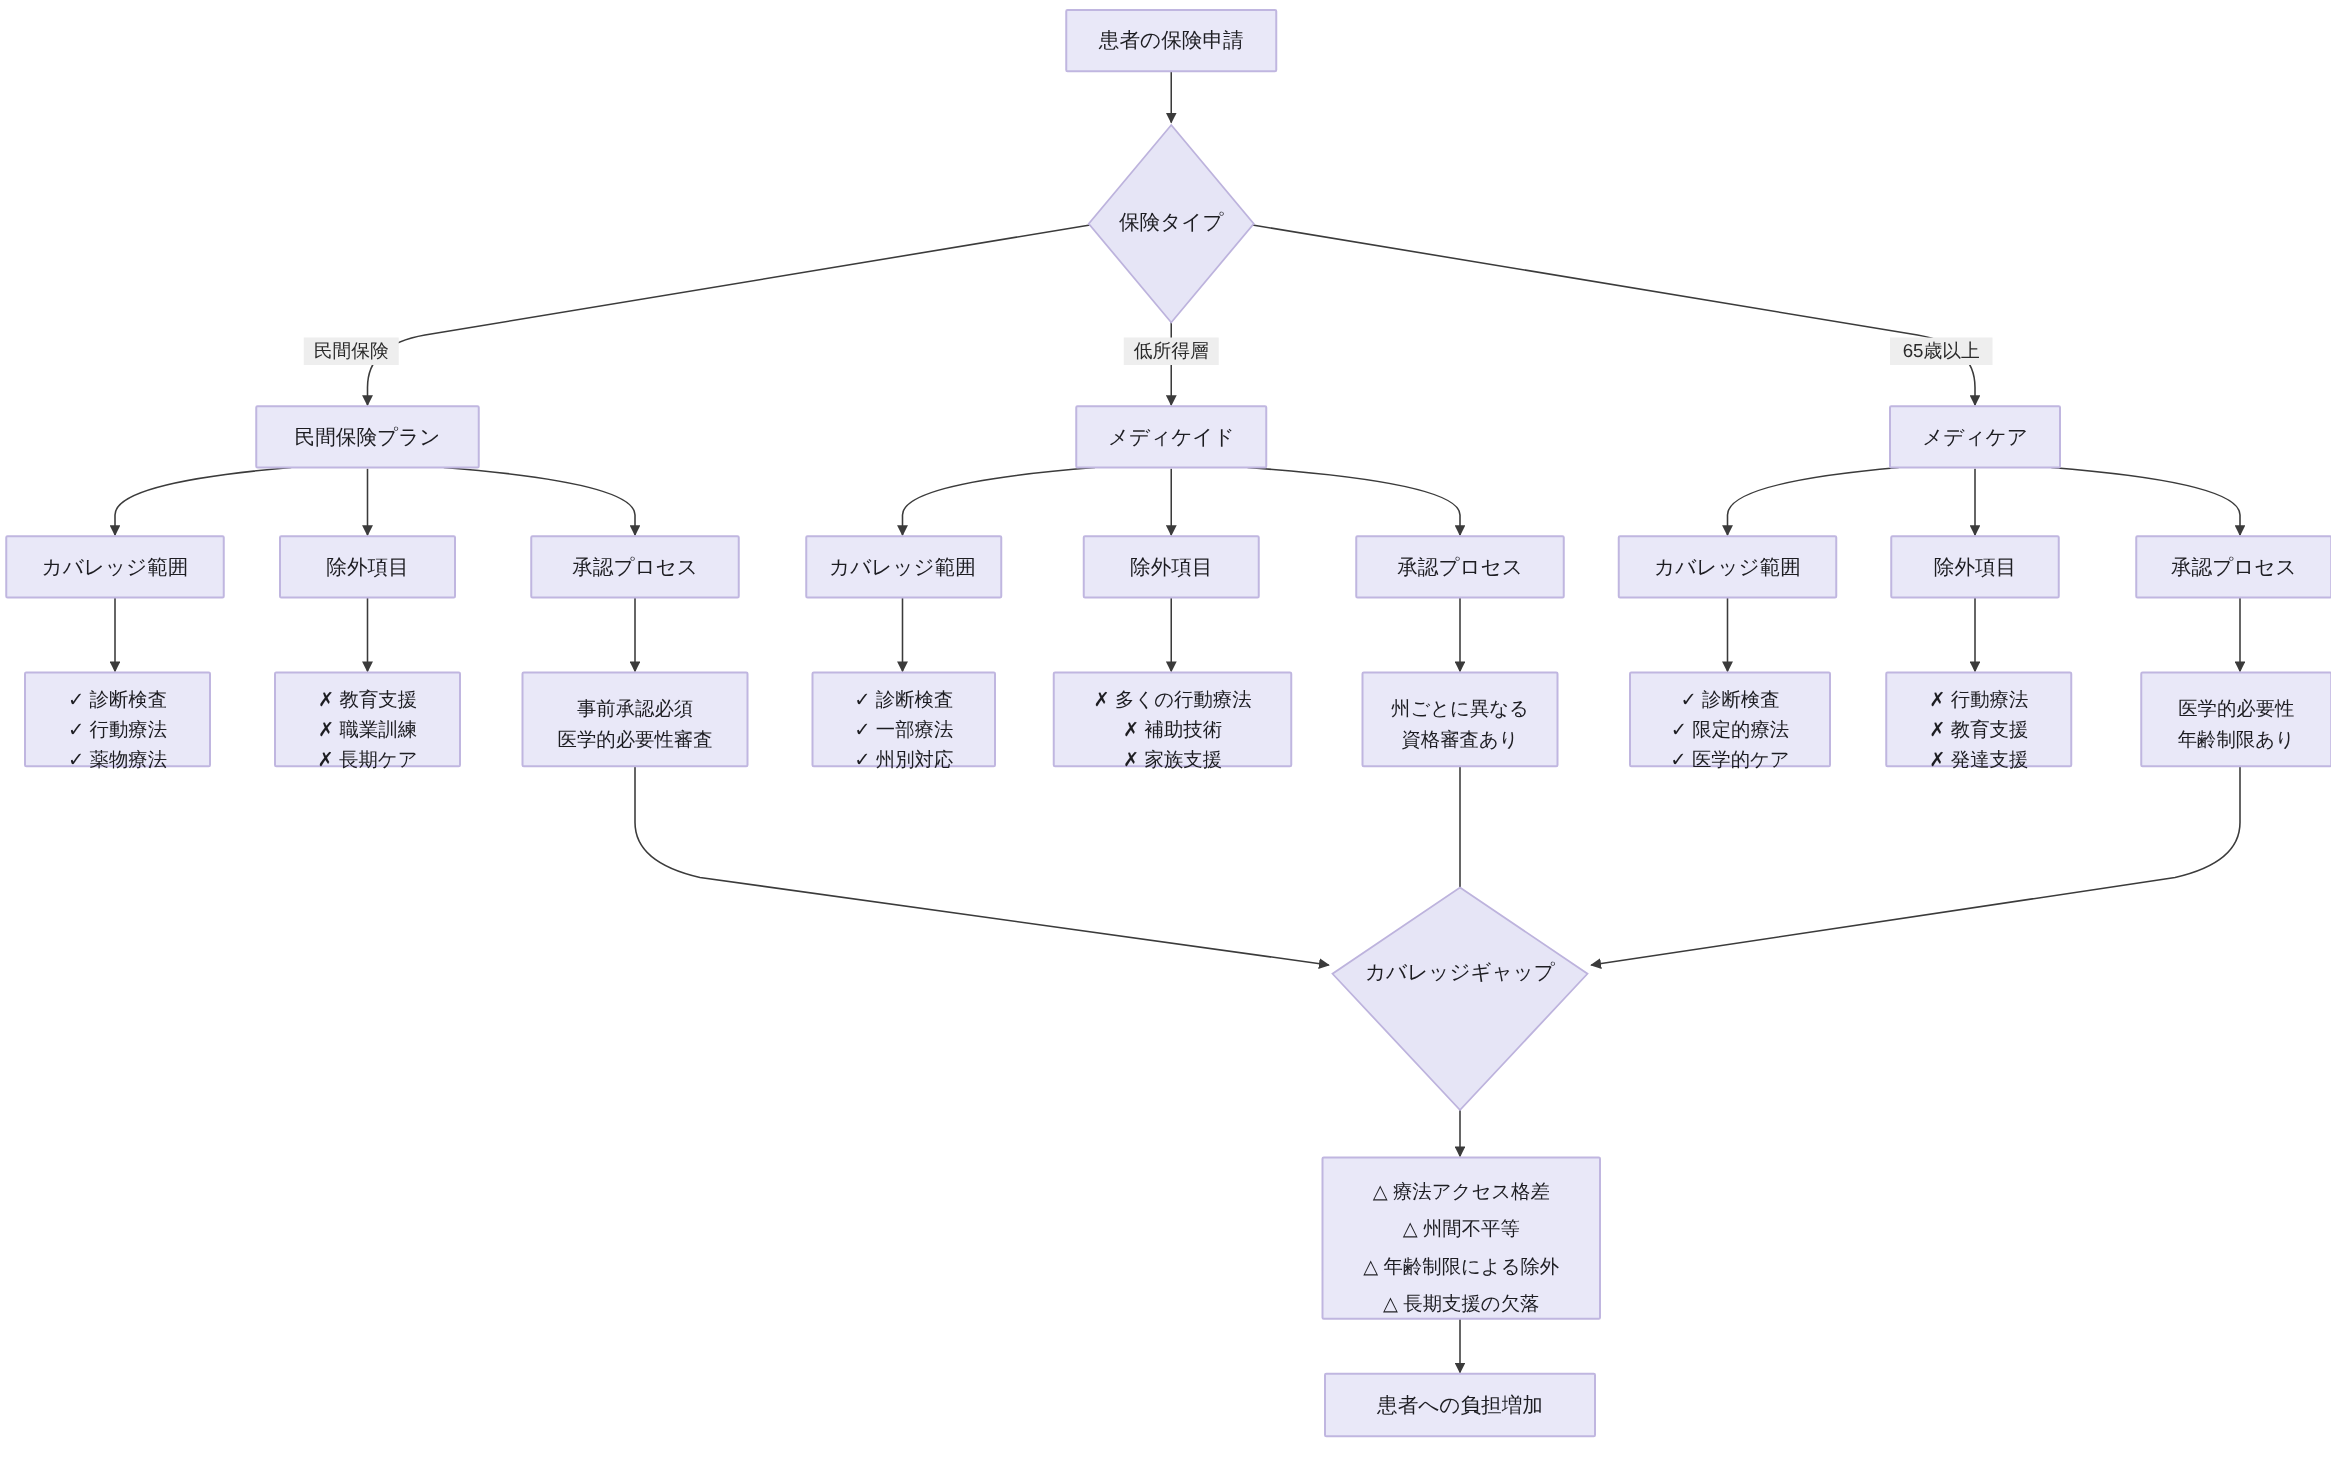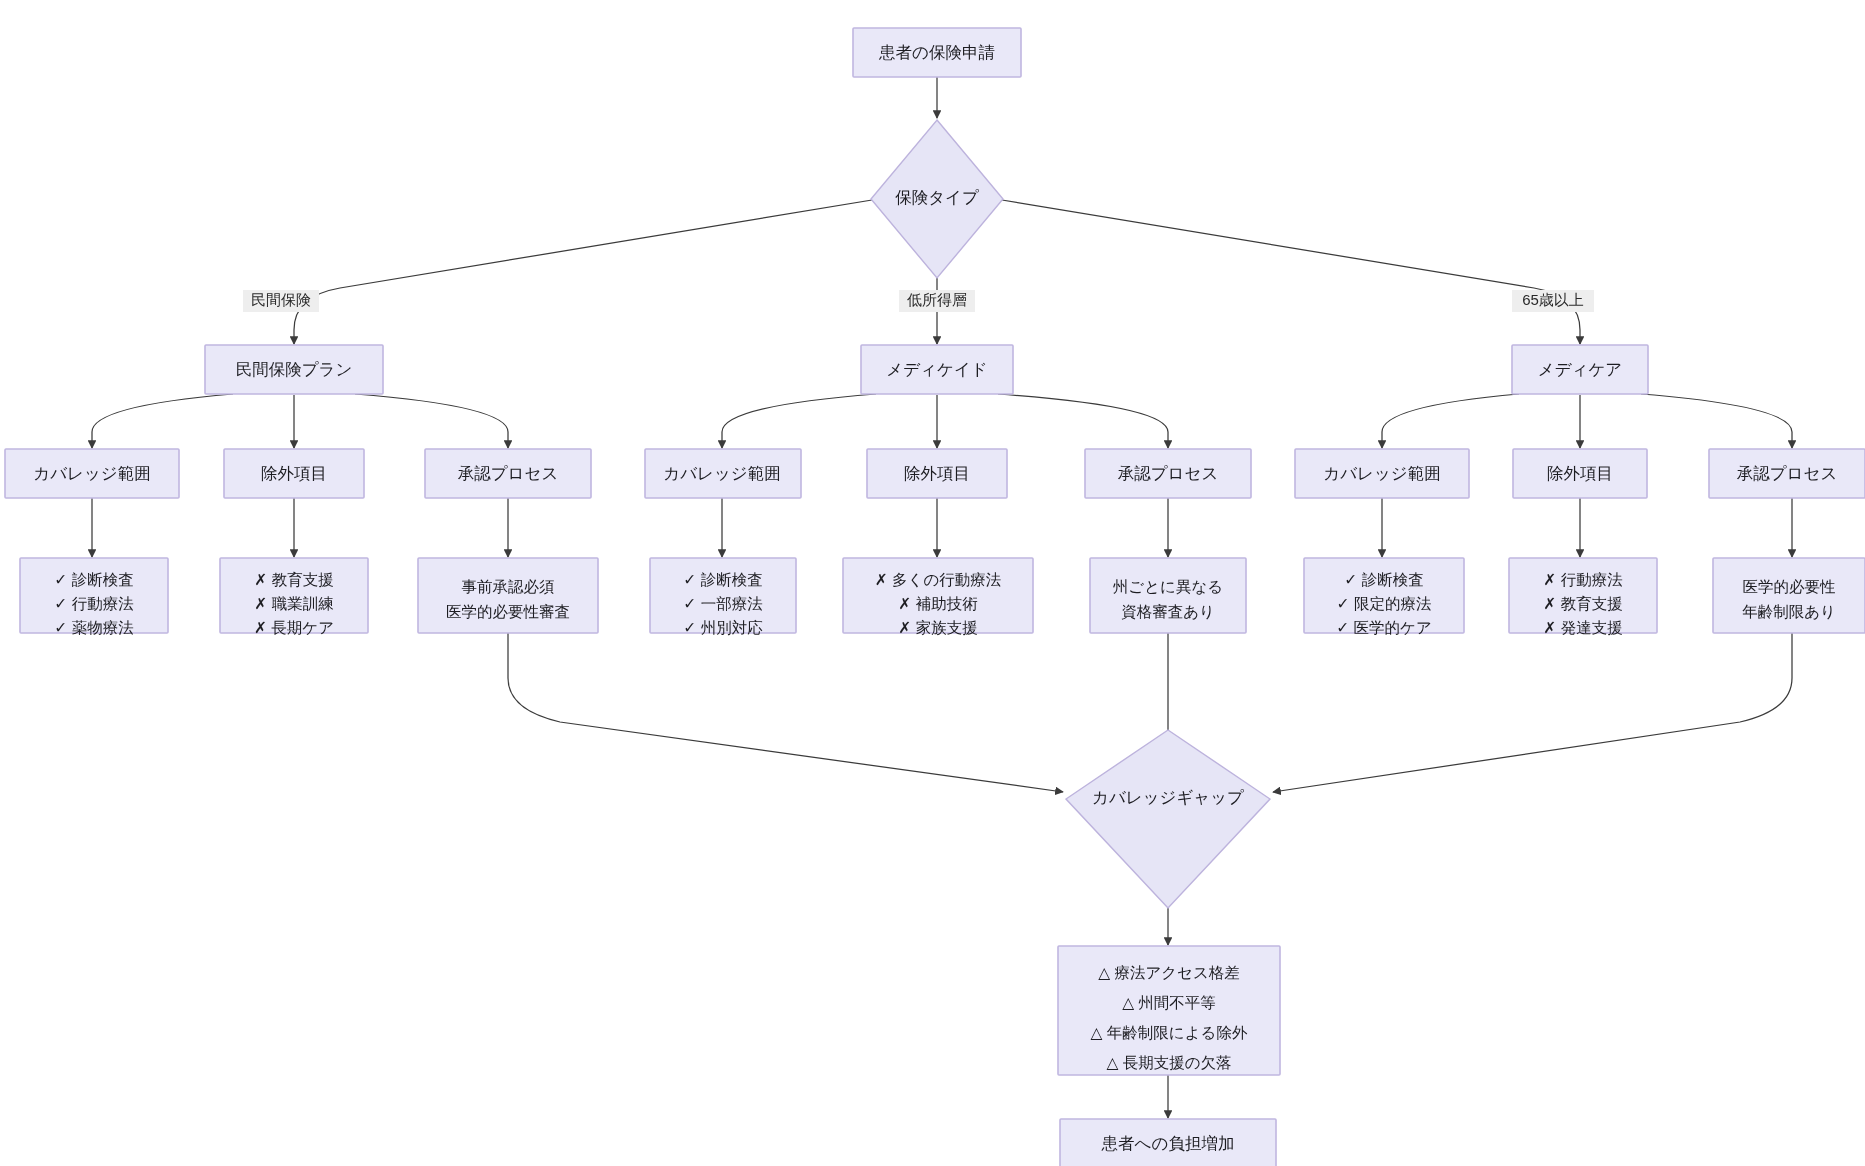--- a/index.html
+++ b/index.html
@@ -11,21 +11,20 @@
   body {
     width: 1865px;
     height: 1166px;
     font-family: "Liberation Sans", "DejaVu Sans", sans-serif;
     overflow: hidden;
   }
   #diagram-root {
     position: relative;
     width: 1865px;
     height: 1042px;
-    margin-top: 20px;
   }
   svg#flow-svg {
     position: absolute;
     top: 0;
     left: 0;
     width: 1865px;
     height: 1166px;
     display: block;
   }
   .node-rect {

